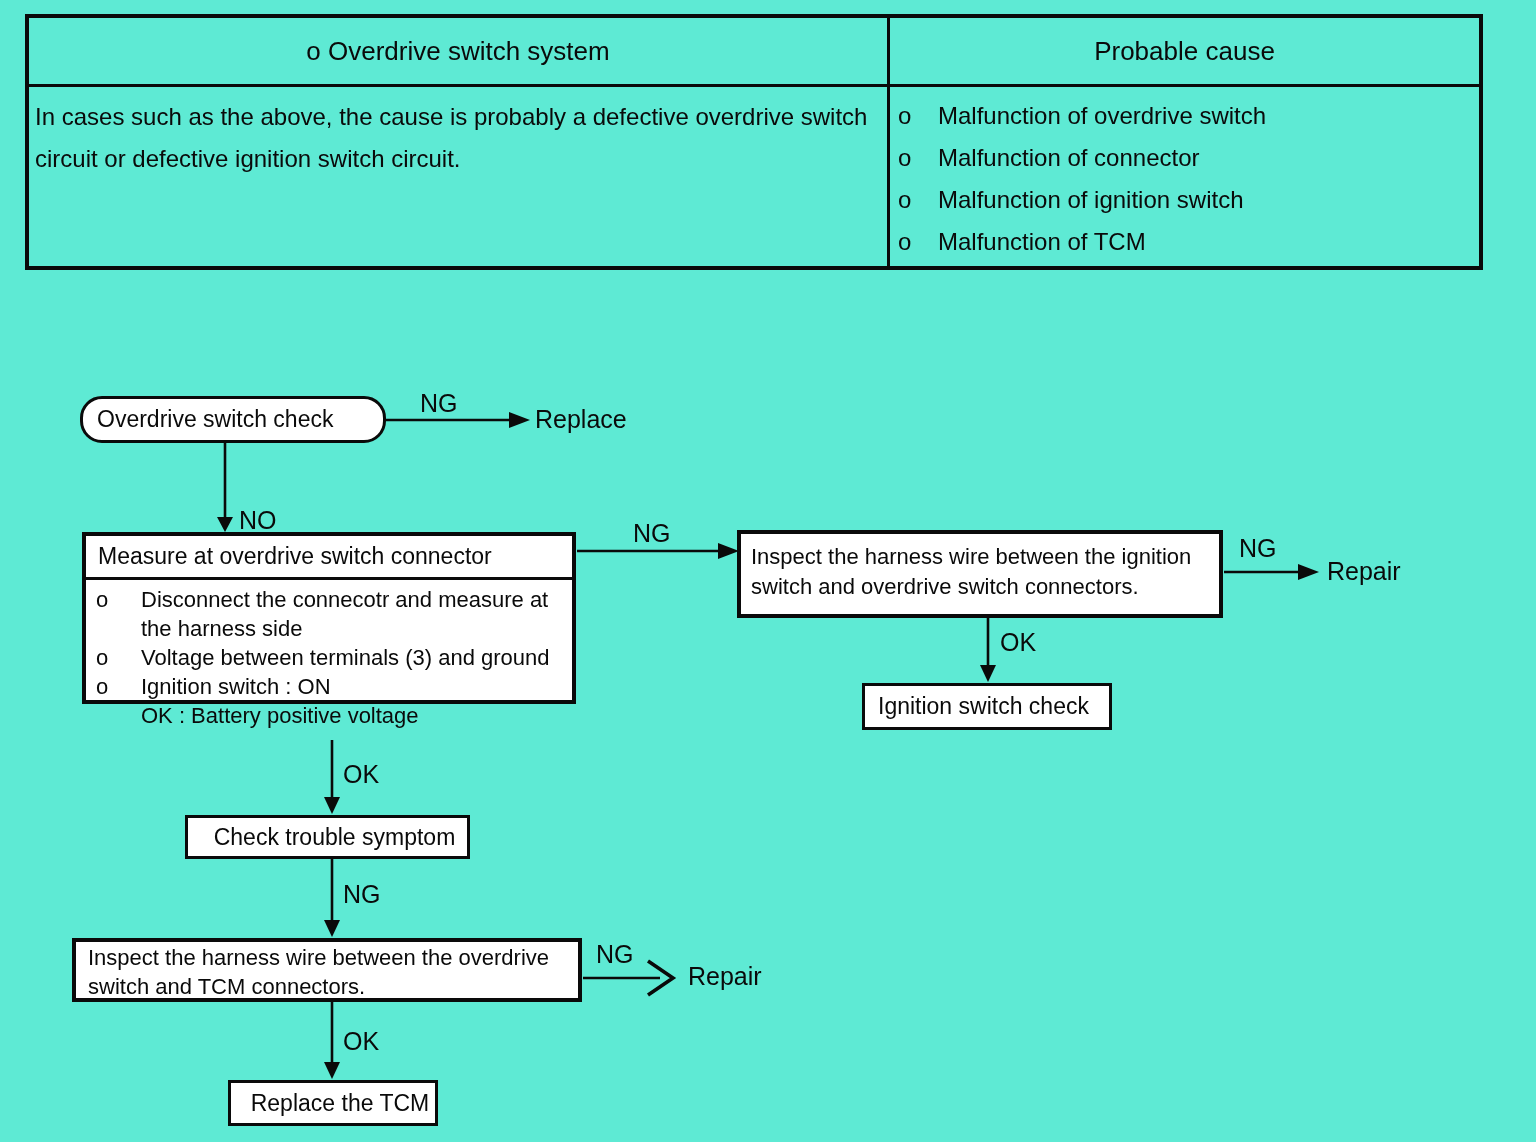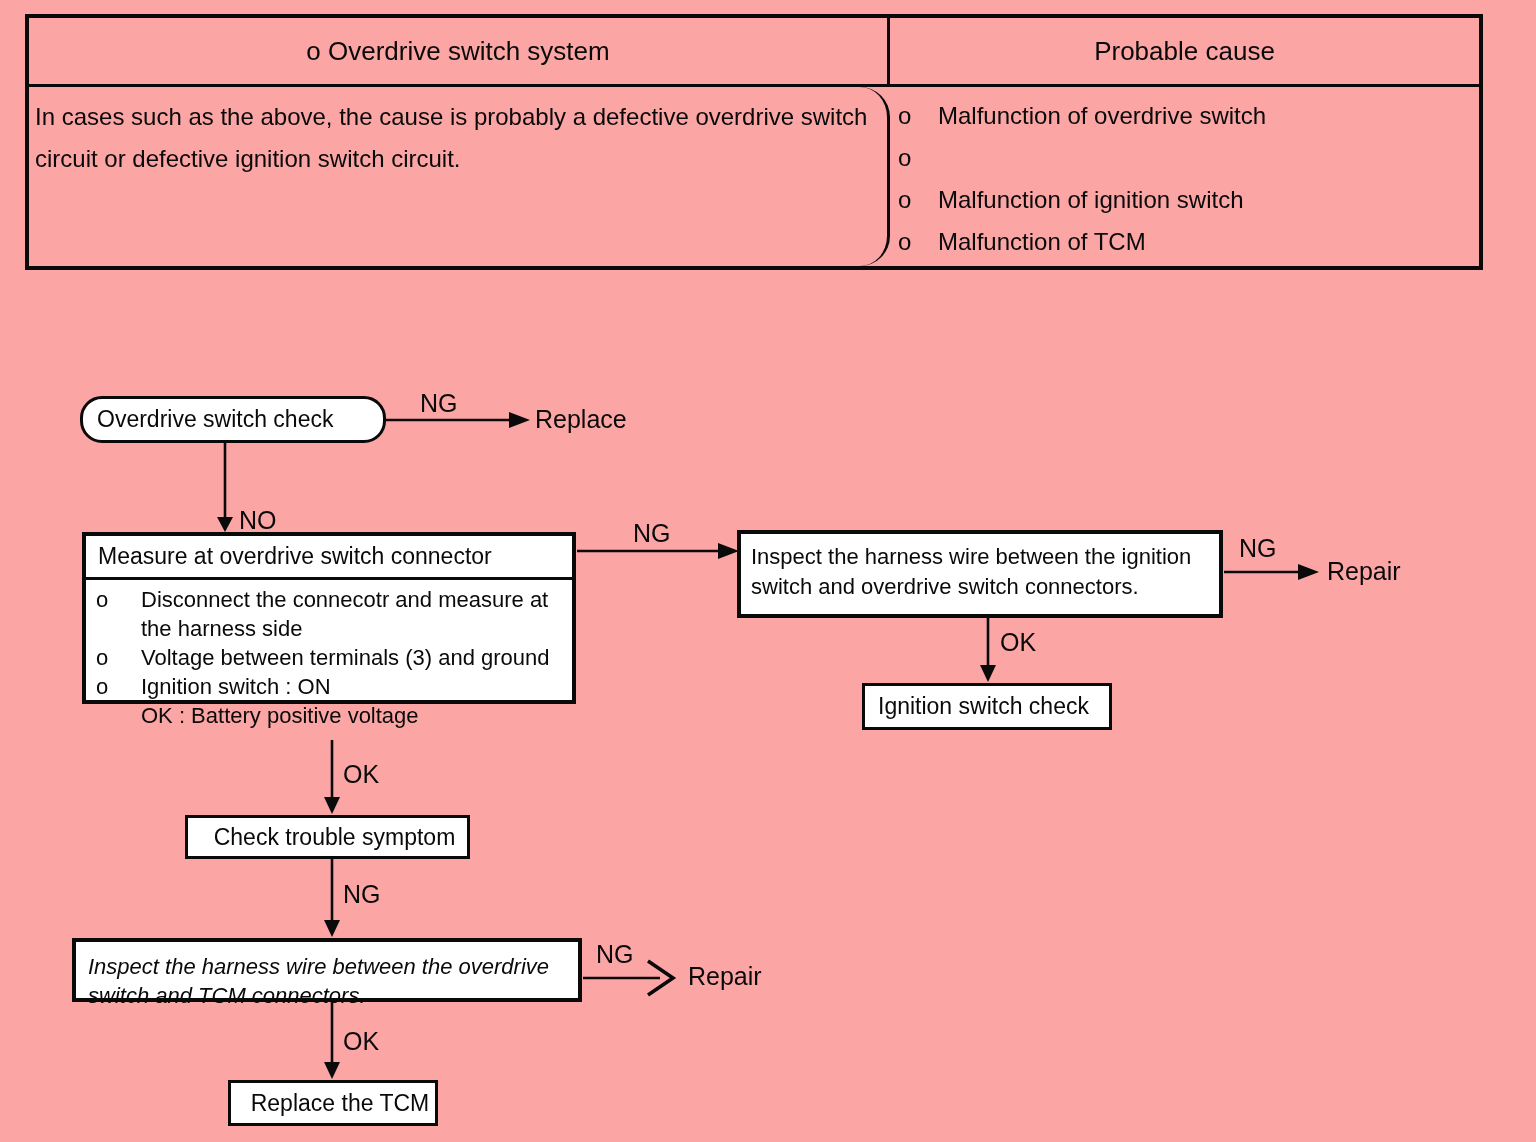--- a/index.html
+++ b/index.html
@@ -1,53 +1,53 @@
 <!DOCTYPE html>
 <html><head>
 <meta charset="utf-8">
 <style>
   html,body{margin:0;padding:0;background:#e8e8e8;}
   .page{
     position:relative;
     width:1536px;height:1142px;
-    background:#fca5a5;
+    background:#5eead4;
     font-family:"Liberation Sans", sans-serif;
     color:#0a0a0a;
     overflow:hidden;
   }
   
   .spec-table{
     position:absolute;left:25px;top:14px;width:1458px;height:256px;
     border:4px solid #0a0a0a;box-sizing:border-box;
     display:flex;flex-direction:column;
   }
   .spec-header{display:flex;height:66px;border-bottom:3px solid #0a0a0a;flex:none;}
   .spec-body{display:flex;flex:1;}
   .cell-left{width:861px;border-right:3px solid #0a0a0a;box-sizing:border-box;flex:none;}
   .cell-right{flex:1;}
   .hdr-cell{display:flex;align-items:center;justify-content:center;font-size:26px;}
-  .desc-cell{padding:9px 6px;font-size:24px;line-height:42px;border-radius:30px;}
+  .desc-cell{padding:9px 6px;font-size:24px;line-height:42px;}
   .cause-list{padding:8px 0 0 0;}
   .cause-item{display:flex;font-size:24px;line-height:42px;}
   .cause-bullet{width:40px;padding-left:8px;flex:none;}
   
   .node{position:absolute;box-sizing:border-box;border:3px solid #0a0a0a;background:#fff;font-size:23px;padding-left:14px;}
   .node-line{display:flex;align-items:center;}
   #node-a{left:80px;top:396px;width:306px;height:47px;padding-left:14px;border-radius:22px;}
   #node-b{left:82px;top:532px;width:494px;height:172px;border-width:4px;padding:0;}
   #node-b .b-title{height:41px;display:flex;align-items:center;padding-left:12px;border-bottom:3px solid #0a0a0a;}
   #node-b .b-items{padding-top:5px;font-size:22px;line-height:29px;}
   .b-item{display:flex;}
   .b-bullet{width:45px;padding-left:10px;flex:none;}
   .b-text{width:420px;}
   .b-note{margin-left:55px;}
   #node-c{left:737px;top:530px;width:486px;height:88px;border-width:4px;padding:8px 8px 0 10px;font-size:22px;line-height:30px;}
   #node-d{left:862px;top:683px;width:250px;height:47px;padding-left:13px;}
   #node-e{left:185px;top:815px;width:285px;height:44px;justify-content:center;}
-  #node-f{left:72px;top:938px;width:510px;height:64px;border-width:4px;padding:10px 8px 0 12px;font-size:22px;line-height:29px;font-style:italic;}
+  #node-f{left:72px;top:938px;width:510px;height:64px;border-width:4px;padding:1px 8px 0 12px;font-size:22px;line-height:29px;}
   #node-g{left:228px;top:1080px;width:210px;height:46px;justify-content:center;}
   
   .edge-label{position:absolute;font-size:25px;white-space:nowrap;}
   #lbl-ng-a{left:420px;top:389px;}
   #lbl-replace{left:535px;top:405px;}
   #lbl-no-a{left:239px;top:470px;margin-top:36px;}
   #lbl-ng-b{left:633px;top:519px;}
   #lbl-ng-c{left:1239px;top:534px;}
   #lbl-repair-c{left:1327px;top:557px;}
   #lbl-ok-c{left:1000px;top:628px;}
@@ -74,20 +74,21 @@
     </div>
     <div class="spec-body">
       <div class="cell-left desc-cell">In cases such as the above, the cause is probably a defective overdrive switch circuit or defective ignition switch circuit.</div>
       <div class="cell-right cause-list">
         <div class="cause-item">
           <span class="cause-bullet">o</span>
           <span>Malfunction of overdrive switch</span>
         </div>
         <div class="cause-item">
           <span class="cause-bullet">o</span>
+          <span>Malfunction of connector</span>
         </div>
         <div class="cause-item">
           <span class="cause-bullet">o</span>
           <span>Malfunction of ignition switch</span>
         </div>
         <div class="cause-item">
           <span class="cause-bullet">o</span>
           <span>Malfunction of TCM</span>
         </div>
       </div>

